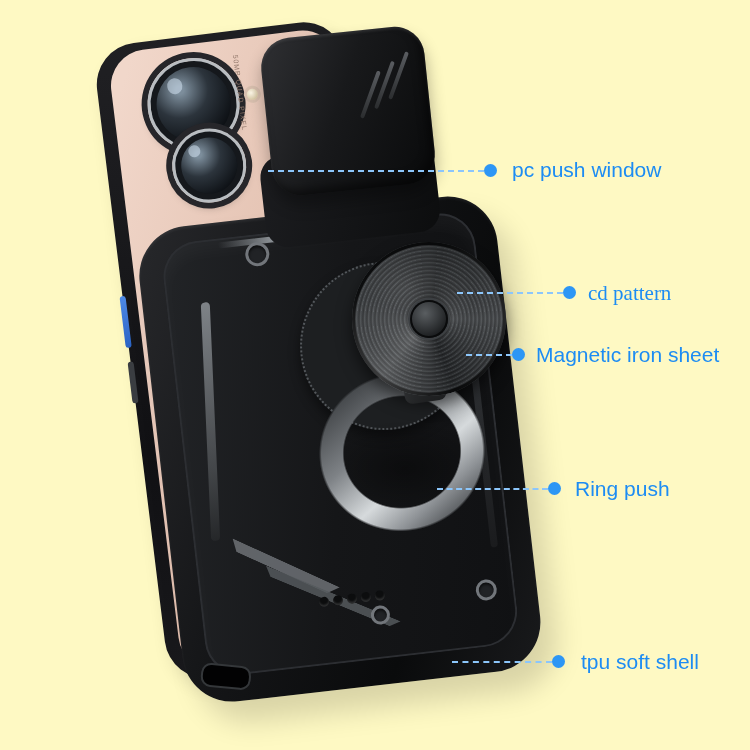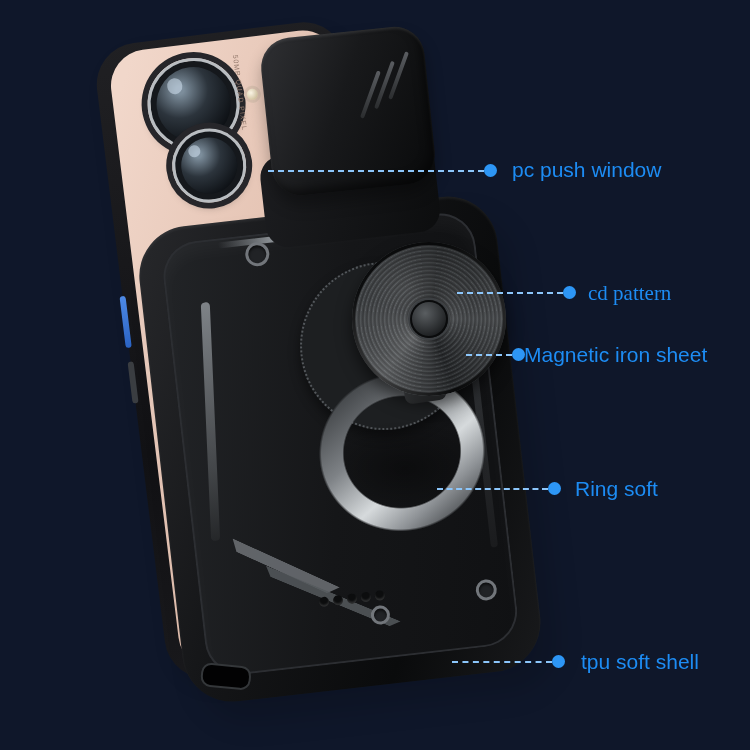--- a/index.html
+++ b/index.html
@@ -1,16 +1,16 @@
 <!DOCTYPE html>
 <html><head>
 <meta charset="utf-8">
 <style>
   html,body{margin:0;padding:0;background:#ffffff;}
-  .canvas{position:relative;width:750px;height:750px;background:#0f172a;overflow:hidden;
+  .canvas{position:relative;width:750px;height:750px;background:#fef9c3;overflow:hidden;
           font-family:"Liberation Sans",sans-serif;}
 
   
   .phone{position:absolute;left:92px;top:48px;width:250px;height:640px;
          background:linear-gradient(170deg,#202023,#111114 60%,#1b1b1e);
          border-radius:42px;transform:rotate(-7deg);transform-origin:top left;z-index:1;
          padding:0;box-shadow:6px 10px 18px rgba(0,0,0,.12);}
   .phone-back{position:absolute;left:14px;top:8px;right:7px;bottom:8px;border-radius:36px;
          background:linear-gradient(115deg,#f1d7ca 5%,#e5c4b4 45%,#d4ae9d 80%,#c9a391);}
   .lens{position:absolute;border-radius:50%;
@@ -99,21 +99,21 @@
         border-radius:50%;background:radial-gradient(circle at 40% 35%,#5a5e61,#1b1d1f 72%);
         box-shadow:inset 0 0 0 2px #0a0b0c,0 0 0 2px #3c3f42;}
 
   
   .ann-line{position:absolute;height:0;border-top:2px dashed #8cc6fb;z-index:10;}
   .ann-dot{position:absolute;width:13px;height:13px;border-radius:50%;background:#2d96f5;z-index:10;}
   .ann-label{position:absolute;color:#1d8cf3;font-size:21px;white-space:nowrap;z-index:10;}
 
   .line-a{left:268px;top:170px;width:216px;} .dot-a{left:484px;top:164px;} .lab-a{left:512px;top:158px;}
   .line-b{left:457px;top:292px;width:106px;} .dot-b{left:563px;top:286px;} .lab-b{left:588px;top:281px;font-family:Liberation Serif, serif;}
-  .line-c{left:466px;top:354px;width:46px;}  .dot-c{left:512px;top:348px;} .lab-c{left:524px;top:343px;}
+  .line-c{left:466px;top:354px;width:46px;}  .dot-c{left:512px;top:348px;} .lab-c{left:536px;top:343px;}
   .line-d{left:437px;top:488px;width:111px;} .dot-d{left:548px;top:482px;} .lab-d{left:575px;top:477px;}
   .line-e{left:452px;top:661px;width:100px;} .dot-e{left:552px;top:655px;} .lab-e{left:581px;top:650px;text-align:right;}
 </style>
 </head>
 <body>
 
 <div class="canvas">
 
   <div class="phone">
     <div class="phone-back">
@@ -174,21 +174,21 @@
     <div class="ann-label lab-b">cd pattern</div>
   </div>
   <div>
     <div class="ann-line line-c"></div>
     <div class="ann-dot dot-c"></div>
     <div class="ann-label lab-c">Magnetic iron sheet</div>
   </div>
   <div>
     <div class="ann-line line-d"></div>
     <div class="ann-dot dot-d"></div>
-    <div class="ann-label lab-d">Ring soft</div>
+    <div class="ann-label lab-d">Ring push</div>
   </div>
   <div>
     <div class="ann-line line-e"></div>
     <div class="ann-dot dot-e"></div>
     <div class="ann-label lab-e">tpu soft shell</div>
   </div>
 
 </div>
 
 </body></html>

